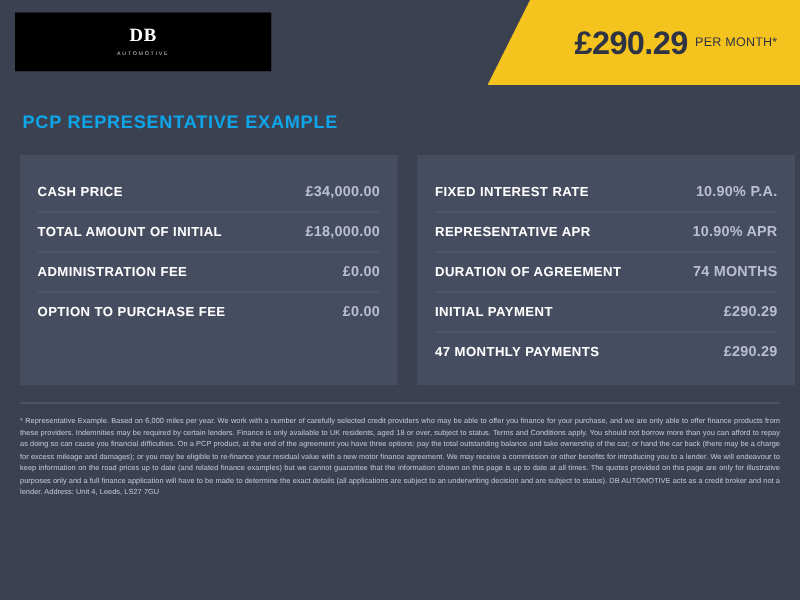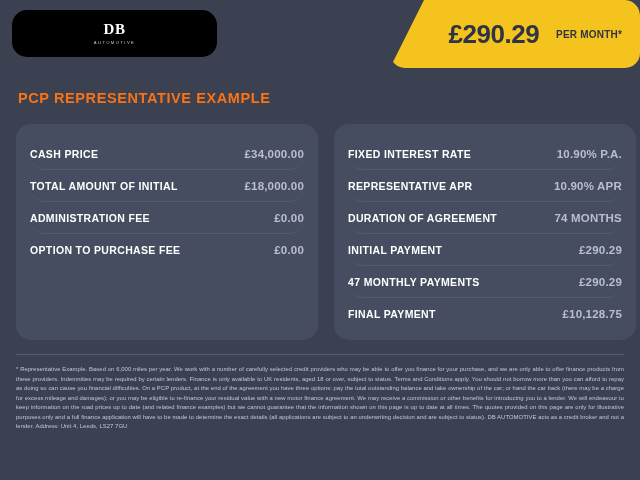--- a/index.html
+++ b/index.html
@@ -1,15 +1,15 @@
 <!DOCTYPE html>
 <html><head>
 <meta charset="utf-8">
 <style>
-  * { box-sizing: border-box; margin: 0; padding: 0; border-radius: 15px; }
+  * { box-sizing: border-box; margin: 0; padding: 0; }
   html, body {
     width: 640px; height: 480px;
     background: #3c4152;
     font-family: "Liberation Sans", sans-serif;
     overflow: hidden;
   }
   .page {
     position: relative;
     width: 640px; height: 480px;
     background: #3c4152;
@@ -61,32 +61,32 @@
     padding-right: 18px;
   }
   .price-amount {
     font-size: 26px;
     font-weight: bold;
     color: #2f3444;
     letter-spacing: -0.5px;
   }
   .price-period {
     font-size: 10px;
-    font-weight: bold;
+    font-weight: normal;
     color: #2f3444;
-    margin-left: 17px;
+    margin-left: 6px;
     letter-spacing: 0.2px;
   }
 
   
   .title {
     margin: 22px 0 0 18px;
     font-size: 14.5px;
     font-weight: bold;
-    color: #f97316;
+    color: #0ea5e9;
     letter-spacing: 0.6px;
   }
 
   
   .panels {
     display: flex;
     gap: 16px;
     margin: 18px 4px 0 16px;
   }
   .panel {
@@ -183,24 +183,20 @@
         <span class="row-value">74 MONTHS</span>
       </div>
       <div class="row">
         <span class="row-label">INITIAL PAYMENT</span>
         <span class="row-value">£290.29</span>
       </div>
       <div class="row">
         <span class="row-label">47 MONTHLY PAYMENTS</span>
         <span class="row-value">£290.29</span>
       </div>
-      <div class="row">
-        <span class="row-label">FINAL PAYMENT</span>
-        <span class="row-value">£10,128.75</span>
-      </div>
     </div>
 
   </div>
 
   <div class="divider"></div>
 
   <div class="disclaimer">* Representative Example. Based on 6,000 miles per year. We work with a number of carefully selected credit providers who may be able to offer you finance for your purchase, and we are only able to offer finance products from these providers. Indemnities may be required by certain lenders. Finance is only available to UK residents, aged 18 or over, subject to status. Terms and Conditions apply. You should not borrow more than you can afford to repay as doing so can cause you financial difficulties. On a PCP product, at the end of the agreement you have three options: pay the total outstanding balance and take ownership of the car; or hand the car back (there may be a charge for excess mileage and damages); or you may be eligible to re-finance your residual value with a new motor finance agreement. We may receive a commission or other benefits for introducing you to a lender. We will endeavour to keep information on the road prices up to date (and related finance examples) but we cannot guarantee that the information shown on this page is up to date at all times. The quotes provided on this page are only for illustrative purposes only and a full finance application will have to be made to determine the exact details (all applications are subject to an underwriting decision and are subject to status). DB AUTOMOTIVE acts as a credit broker and not a lender. Address: Unit 4, Leeds, LS27 7GU</div>
 
 </div>
 

